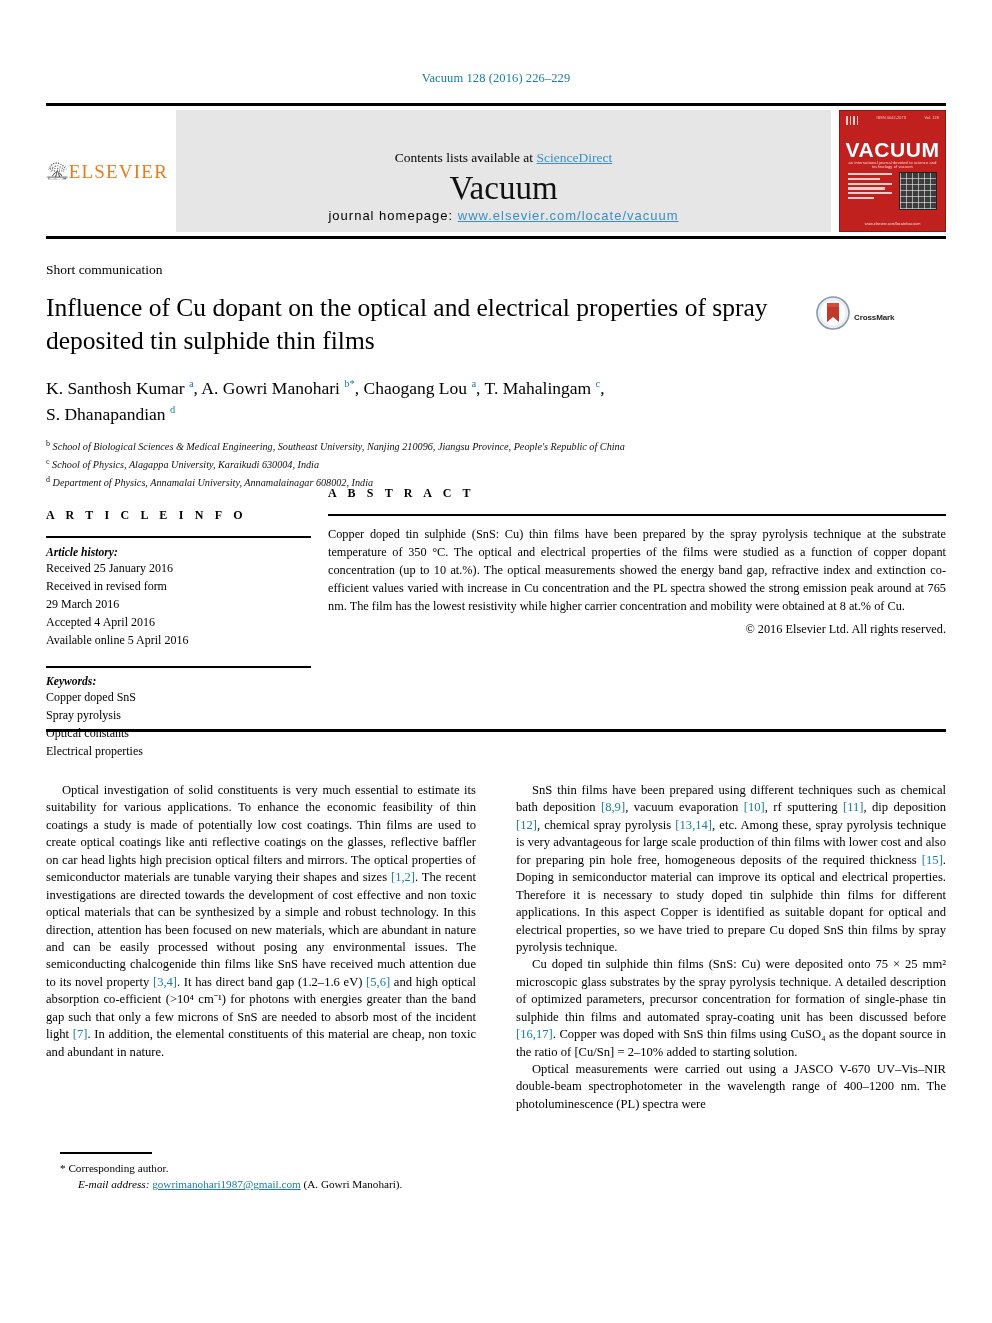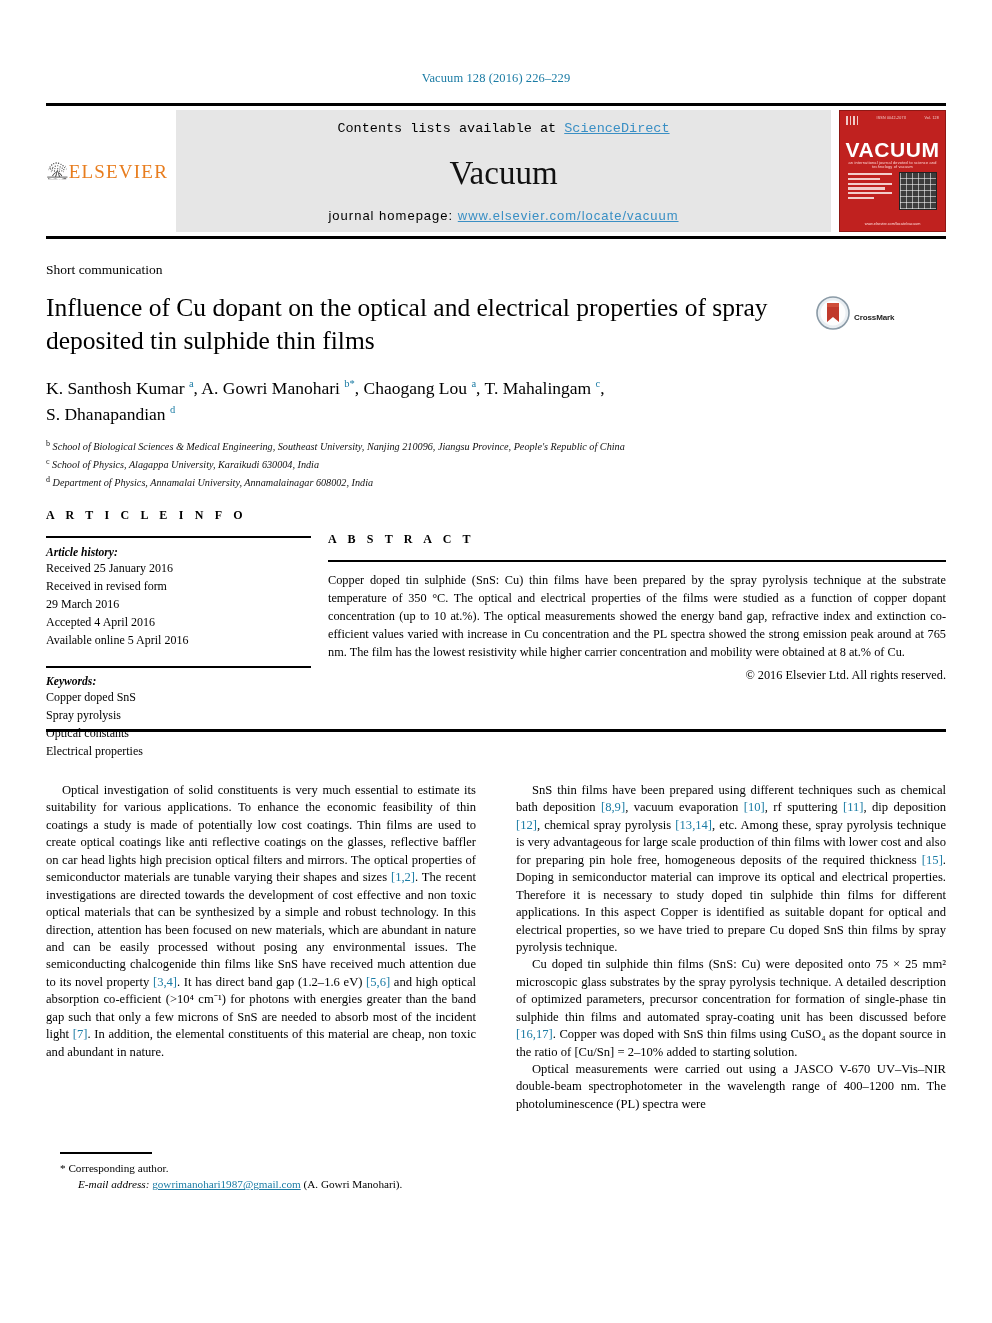--- a/index.html
+++ b/index.html
@@ -76,23 +76,24 @@
     background: #e6e6e6;
     margin: 0 8px 0 8px;
     display: flex;
     flex-direction: column;
     align-items: center;
     justify-content: space-between;
     padding: 11px 0 9px 0;
     box-sizing: border-box;
   }
   .sd-line1 {
-    font-family: Liberation Mono, monospace;
+    font-family: Liberation Serif, serif;
     font-size: 13.5px;
     color: #000;
+    margin-top: 29px;
   }
   .sd-line1 .sd-link { color: #3a8fc4; }
   .sd-journal {
     font-family: "Liberation Serif", serif;
     font-size: 33px;
     color: #111;
     line-height: 1;
     margin-top: 2px;
   }
   .sd-home {
@@ -197,21 +198,21 @@
   .affils { margin-top: 11px; }
   .affil {
     font-size: 10.2px;
     font-style: italic;
     font-family:"Liberation Serif", serif;
     line-height: 1.62;
     color:#111;
   }
   .affil sup { font-style: normal; font-size: 8px; vertical-align: super; }
   .info-block { position:absolute; top:508px; left:46px; width:265px; }
-  .abs-block  { position:absolute; top:532px; left:328px; width:618px; }
+  .abs-block  { position:absolute; top:486px; left:328px; width:618px; }
   .sec-head {
     font-family:"Liberation Serif", serif;
     font-weight:bold;
     font-size: 12px;
     letter-spacing: 4.2px;
     color:#000;
   }
   .sec-rule { height:2px; background:#000; margin-top:13px; }
   .info-sub {
     margin-top: 8px;

